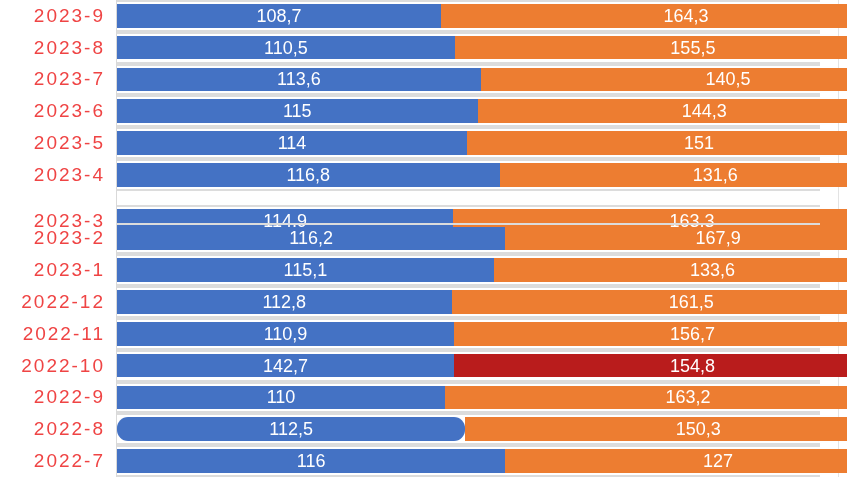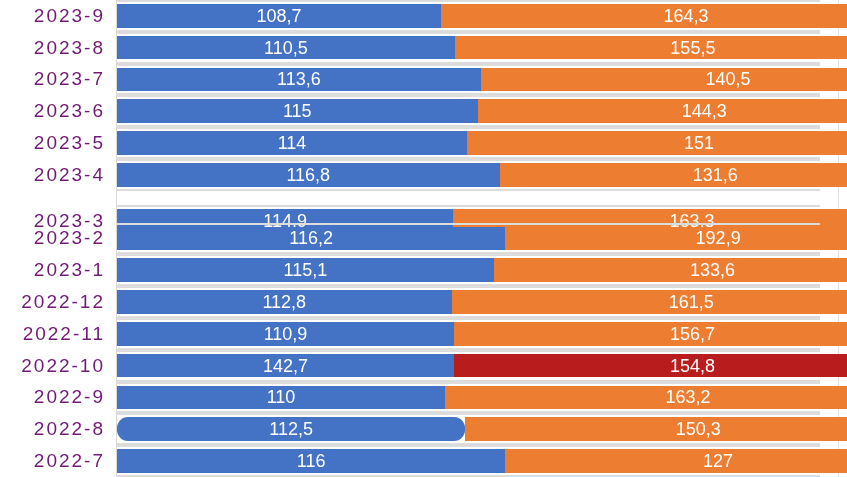--- a/index.html
+++ b/index.html
@@ -62,21 +62,21 @@
   
   .cat-label {
     position: absolute;
     left: 0px;
     top: 0px;
     width: 105px;
     height: 31.8px;
     display: flex;
     align-items: center;
     justify-content: flex-end;
-    color: #701a75;
+    color: #ef4444;
     font-size: 19px;
     letter-spacing: 2.0px;
     white-space: nowrap;
     font-family: "Liberation Sans", sans-serif;
   }
 
   
   .bar-track {
     position: absolute;
     left: 117px;
@@ -205,21 +205,21 @@
       </div>
       <div class="row" style="top: 222.6px;">
         <div class="gridline top"></div>
         <div class="gridline bot"></div>
         <div class="cat-label">2023-2</div>
         <div class="bar-track">
           <div class="seg seg-blue" style="flex: 0 0 47.7%; background: rgb(68, 114, 196);">
             <span class="seg-value">116,2</span>
           </div>
           <div class="seg seg-orange" style="flex: 0 0 52.3%; background: rgb(237, 125, 49);">
-            <span class="seg-value">192,9</span>
+            <span class="seg-value">167,9</span>
           </div>
         </div>
       </div>
       <div class="row" style="top: 254.4px; padding-left: 40px;">
         <div class="gridline top"></div>
         <div class="gridline bot"></div>
         <div class="cat-label">2023-1</div>
         <div class="bar-track">
           <div class="seg seg-blue" style="flex: 0 0 46.3%; background: rgb(68, 114, 196);">
             <span class="seg-value">115,1</span>

